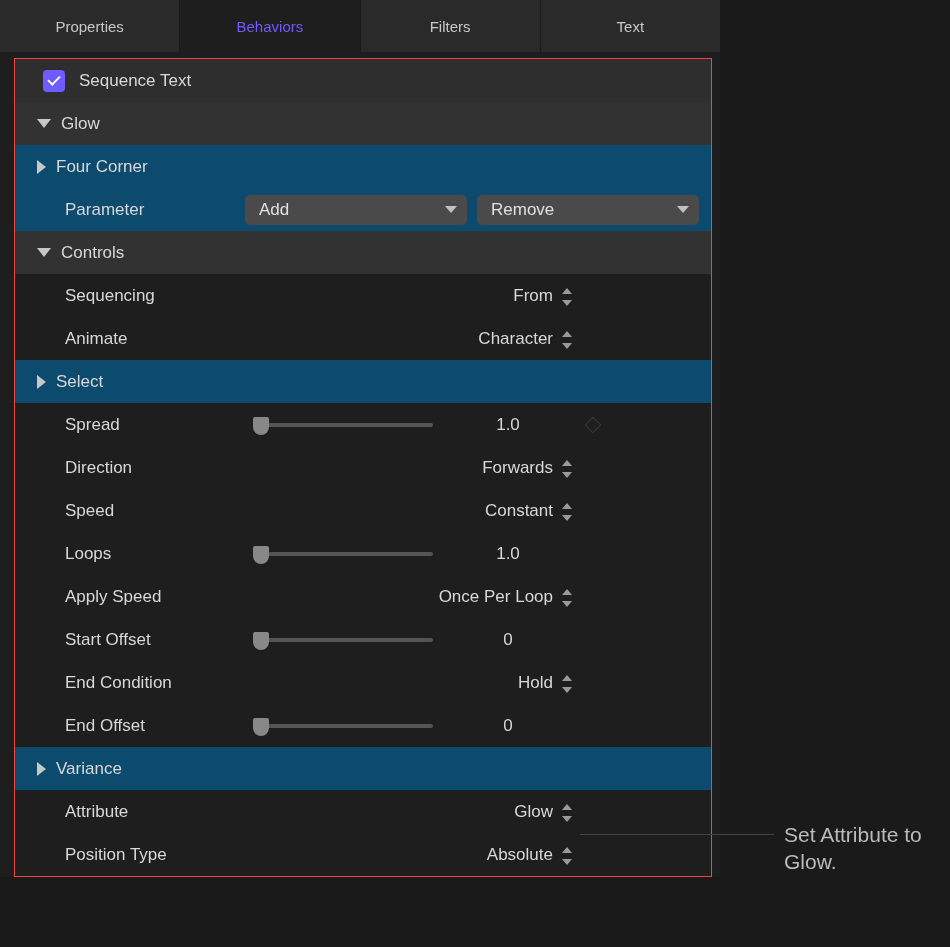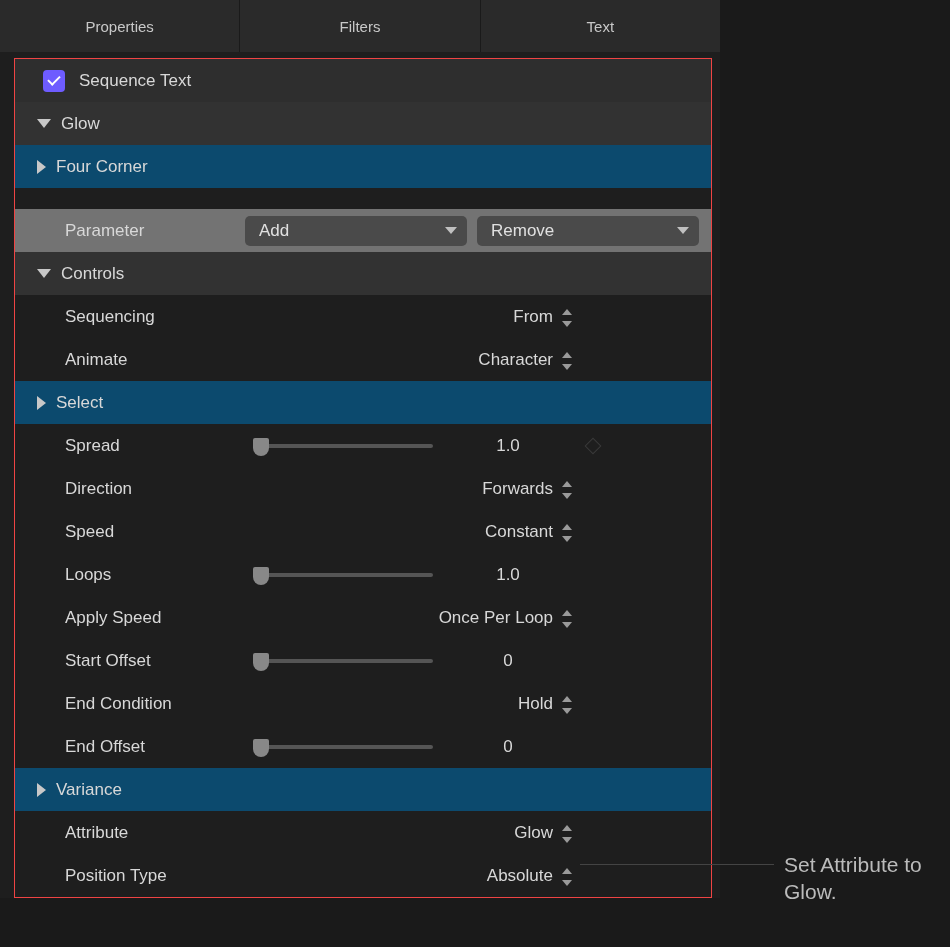--- a/index.html
+++ b/index.html
@@ -57,23 +57,22 @@
     padding-left: 22px;
   }
   .row.subgroup {
     background: #0c4a6e;
     padding-left: 22px;
   }
   .row.param {
     padding-left: 50px;
   }
   .row.param-row {
-    background: #737373;
+    background: #0c4a6e;
     padding-left: 50px;
-    margin-top: 21px;
   }
   .checkbox {
     width: 22px; height: 22px;
     background: #6e5cff;
     border-radius: 4px;
     display: inline-flex;
     align-items: center;
     justify-content: center;
     margin-right: 14px;
   }
@@ -188,21 +187,20 @@
     transform: rotate(45deg);
     margin: 0 auto;
   }
   .diamond-col { width: 60px; display:flex; justify-content:center; }
   .annotation {
     position: absolute;
     left: 580px;
     top: 821px;
     display: flex;
     align-items: flex-start;
-    margin-top: 30px;
   }
   .anno-line {
     width: 194px;
     height: 1px;
     background: #444;
     margin-top: 13px;
   }
   .anno-text {
     color: #bbb;
     font-size: 21px;
@@ -211,20 +209,21 @@
     width: 160px;
   }
 </style>
 </head>
 <body>
 
 <div class="panel">
 
   <div class="tabs">
     <div class="tab">Properties</div>
+    <div class="tab active">Behaviors</div>
     <div class="tab">Filters</div>
     <div class="tab">Text</div>
   </div>
 
   <div class="content">
 
     <div class="row header">
       <span class="checkbox">
           <span class="check"></span>
         </span>

